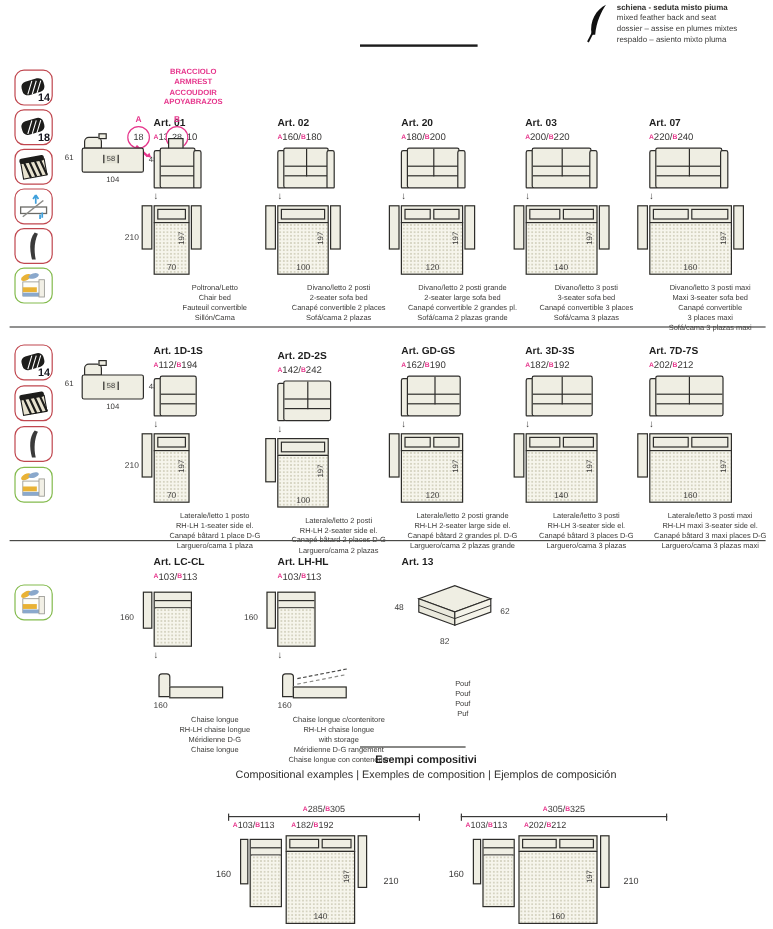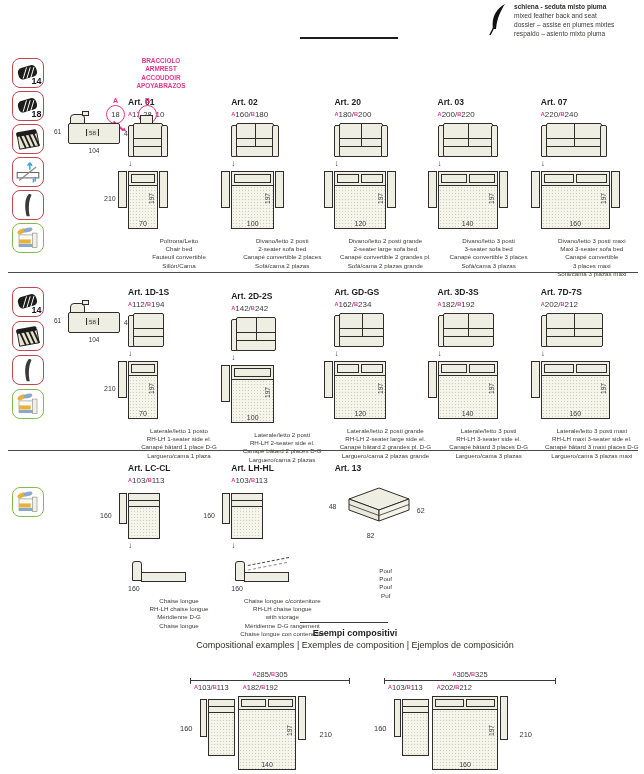--- a/index.html
+++ b/index.html
@@ -506,21 +506,21 @@
           <span class="dim-b">100</span>
         </div>
         <div class="captions">Laterale/letto 2 posti
 RH-LH 2-seater side el.
 Canapé bâtard 2 places D-G
 Larguero/cama 2 plazas</div>
       </div>
 
       <div class="art">
         <div class="art-title" style="margin-top:8px">Art. GD-GS</div>
-        <div class="art-dim"><span class="absm">A</span><span>162</span><span>/</span><span class="absm">B</span><span>234</span></div>
+        <div class="art-dim"><span class="absm">A</span><span>162</span><span>/</span><span class="absm">B</span><span>190</span></div>
         <div class="sofa-front one-arm" style="width:50px">
           <div class="sf-arm l"></div>
           <div class="sf-body">
               <div class="h1"></div>
               <div class="h2"></div>
               <div class="v"></div>
             </div>
         </div>
         <div class="darr">↓</div>
         <div class="bed" style="width:52px">

